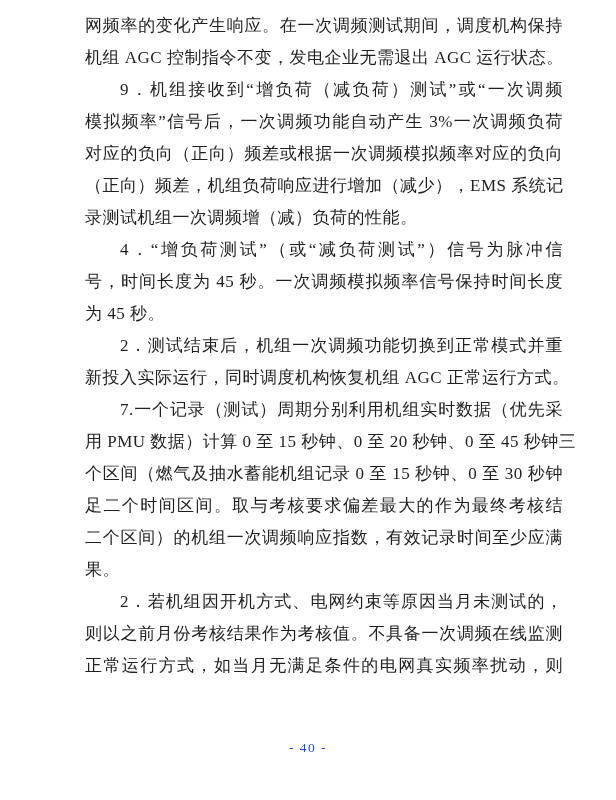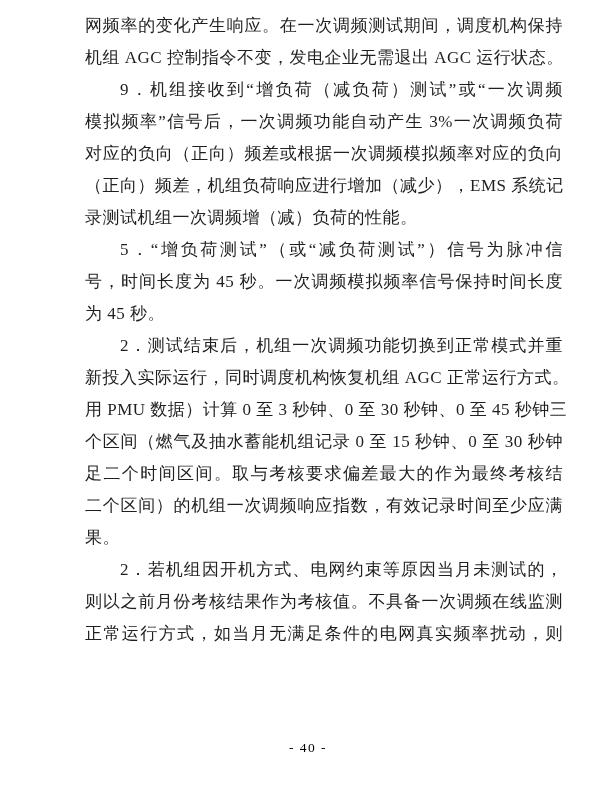--- a/index.html
+++ b/index.html
@@ -38,42 +38,43 @@
     padding-left: 35px;
   }
   .page-footer {
     position: absolute;
     left: 0;
     top: 740px;
     width: 616px;
     text-align: center;
     font-size: 13.5px;
     letter-spacing: 1.5px;
-    color: #000000;
+    color: #1d4ed8;
     font-family: "Liberation Serif", "DejaVu Serif", serif;
   }
 </style>
 </head>
 <body>
 
 <div class="page">
   <div class="text-block" id="text-block">
       <div class="line fill">网频率的变化产生响应。在一次调频测试期间，调度机构保持</div>
       <div class="line fill">机组 AGC 控制指令不变，发电企业无需退出 AGC 运行状态。</div>
       <div class="line indent fill">9．机组接收到“增负荷（减负荷）测试”或“一次调频</div>
       <div class="line fill">模拟频率”信号后，一次调频功能自动产生 3%一次调频负荷</div>
       <div class="line fill">对应的负向（正向）频差或根据一次调频模拟频率对应的负向</div>
       <div class="line fill">（正向）频差，机组负荷响应进行增加（减少），EMS 系统记</div>
       <div class="line">录测试机组一次调频增（减）负荷的性能。</div>
-      <div class="line indent fill">5．“增负荷测试”（或“减负荷测试”）信号为脉冲信</div>
+      <div class="line indent fill">4．“增负荷测试”（或“减负荷测试”）信号为脉冲信</div>
       <div class="line fill">号，时间长度为 45 秒。一次调频模拟频率信号保持时间长度</div>
       <div class="line">为 45 秒。</div>
       <div class="line indent fill">2．测试结束后，机组一次调频功能切换到正常模式并重</div>
       <div class="line fill">新投入实际运行，同时调度机构恢复机组 AGC 正常运行方式。</div>
-      <div class="line fill">用 PMU 数据）计算 0 至 3 秒钟、0 至 30 秒钟、0 至 45 秒钟三</div>
+      <div class="line indent fill">7.一个记录（测试）周期分别利用机组实时数据（优先采</div>
+      <div class="line fill">用 PMU 数据）计算 0 至 15 秒钟、0 至 20 秒钟、0 至 45 秒钟三</div>
       <div class="line fill">个区间（燃气及抽水蓄能机组记录 0 至 15 秒钟、0 至 30 秒钟</div>
       <div class="line fill">足二个时间区间。取与考核要求偏差最大的作为最终考核结</div>
       <div class="line fill">二个区间）的机组一次调频响应指数，有效记录时间至少应满</div>
       <div class="line">果。</div>
       <div class="line indent fill">2．若机组因开机方式、电网约束等原因当月未测试的，</div>
       <div class="line fill">则以之前月份考核结果作为考核值。不具备一次调频在线监测</div>
       <div class="line fill">正常运行方式，如当月无满足条件的电网真实频率扰动，则</div>
     </div>
   <div class="page-footer">- 40 -</div>
 </div>

